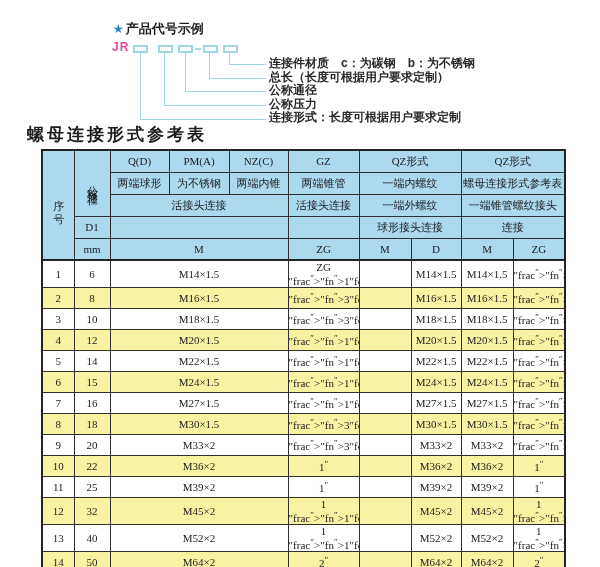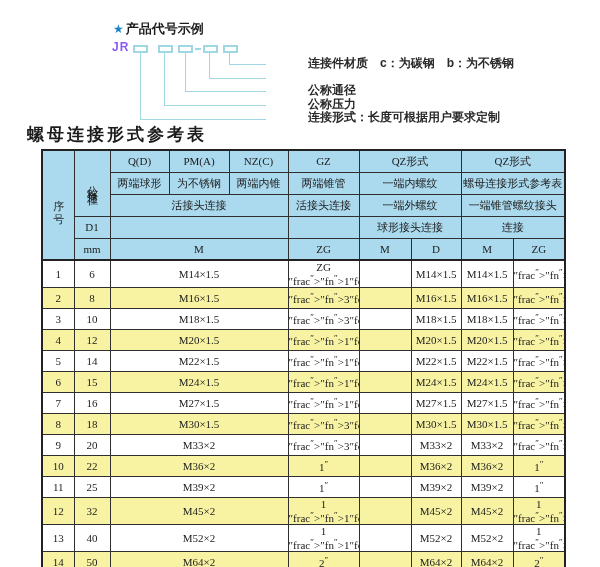--- a/index.html
+++ b/index.html
@@ -2,27 +2,27 @@
 <html><head>
 <meta charset="utf-8">
 <style>
   html,body{margin:0;padding:0;background:#fff;}
   .page{position:relative;width:600px;height:567px;background:#ffffff;overflow:hidden;
         font-family:"Liberation Sans","DejaVu Sans",sans-serif;color:#1c1c1c;}
 
   
   .dg-heading{position:absolute;left:113px;top:20px;font-size:13px;font-weight:bold;white-space:nowrap;}
   .dg-heading .star{color:#1b84c4;font-size:12px;margin-right:2px;}
-  .jr{position:absolute;left:112px;top:40px;font-size:12px;font-weight:bold;color:#8b5cf6;letter-spacing:1px;}
+  .jr{position:absolute;left:112px;top:40px;font-size:12px;font-weight:bold;color:#ec4899;letter-spacing:1px;}
   .code-box{position:absolute;top:45px;width:15px;height:8px;box-sizing:border-box;
             border:2px solid #9fd8e4;background:#fff;}
   .code-dash{position:absolute;top:48px;width:6px;height:2px;background:#9fd8e4;}
   .conn{position:absolute;border-left:1px solid #9fd8e4;border-bottom:1px solid #9fd8e4;}
   .dg-label{position:absolute;left:269px;font-size:12px;font-weight:bold;color:#2a2a2a;
-            line-height:13px;white-space:nowrap;margin-left:39px;}
+            line-height:13px;white-space:nowrap;}
 
   
   .tbl-title{position:absolute;left:27px;top:123px;font-size:17px;font-weight:bold;letter-spacing:3px;
              font-family:"Liberation Serif","DejaVu Serif",serif;text-align:right;}
   table.nut{position:absolute;left:41px;top:149px;width:525px;border-collapse:collapse;table-layout:fixed;
             border:2px solid #222;font-family:"Liberation Serif","DejaVu Serif",serif;}
   table.nut td{border:1px solid #2f2f2f;text-align:center;vertical-align:middle;
                font-size:11px;padding:0;overflow:hidden;}
   thead td{background:#abd9ee;}
   thead{border-bottom:2px solid #222;}
@@ -52,20 +52,21 @@
   <div class="code-box" style="left:203px;"></div>
   <div class="code-box" style="left:223px;"></div>
 
   <div class="conn" style="left:140px;top:53px;width:125px;height:66px;"></div>
   <div class="conn" style="left:164px;top:53px;width:101px;height:52px;"></div>
   <div class="conn" style="left:185px;top:53px;width:80px;height:38px;"></div>
   <div class="conn" style="left:209px;top:53px;width:56px;height:25px;"></div>
   <div class="conn" style="left:229px;top:53px;width:36px;height:11px;"></div>
 
   <div class="dg-label" style="top:57px;">连接件材质　c：为碳钢　b：为不锈钢</div>
+  <div class="dg-label" style="top:71px;">总长（长度可根据用户要求定制）</div>
   <div class="dg-label" style="top:84px;">公称通径</div>
   <div class="dg-label" style="top:98px;">公称压力</div>
   <div class="dg-label" style="top:111px;">连接形式：长度可根据用户要求定制</div>
 
   <div class="tbl-title">螺母连接形式参考表</div>
 
   <table class="nut">
     <colgroup>
       <col style="width:32px;">
         <col style="width:36px;">

